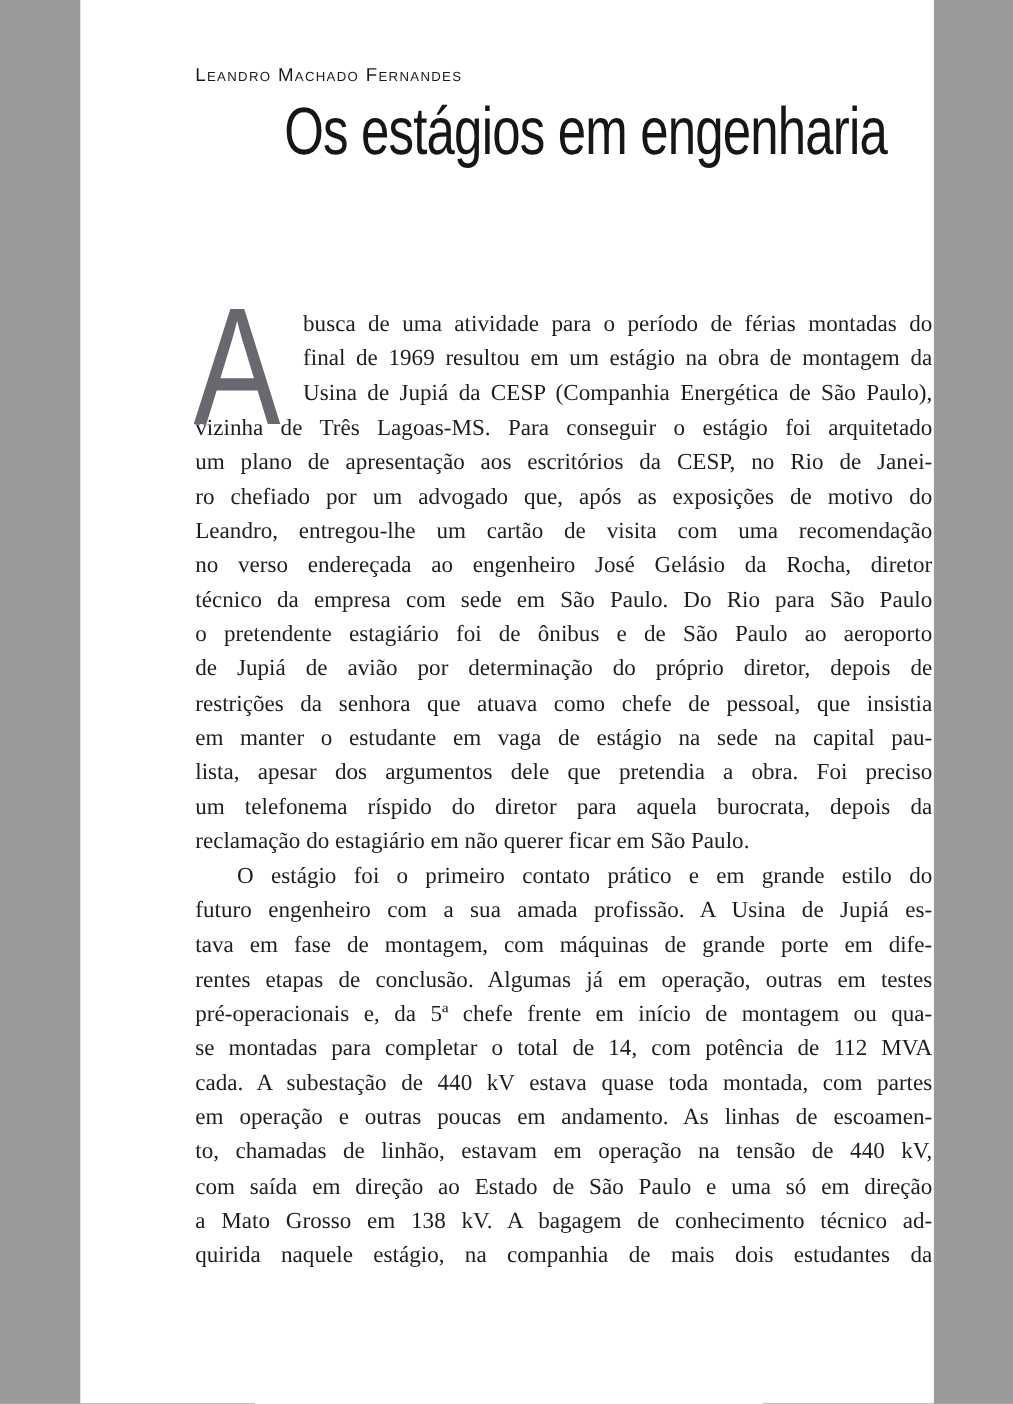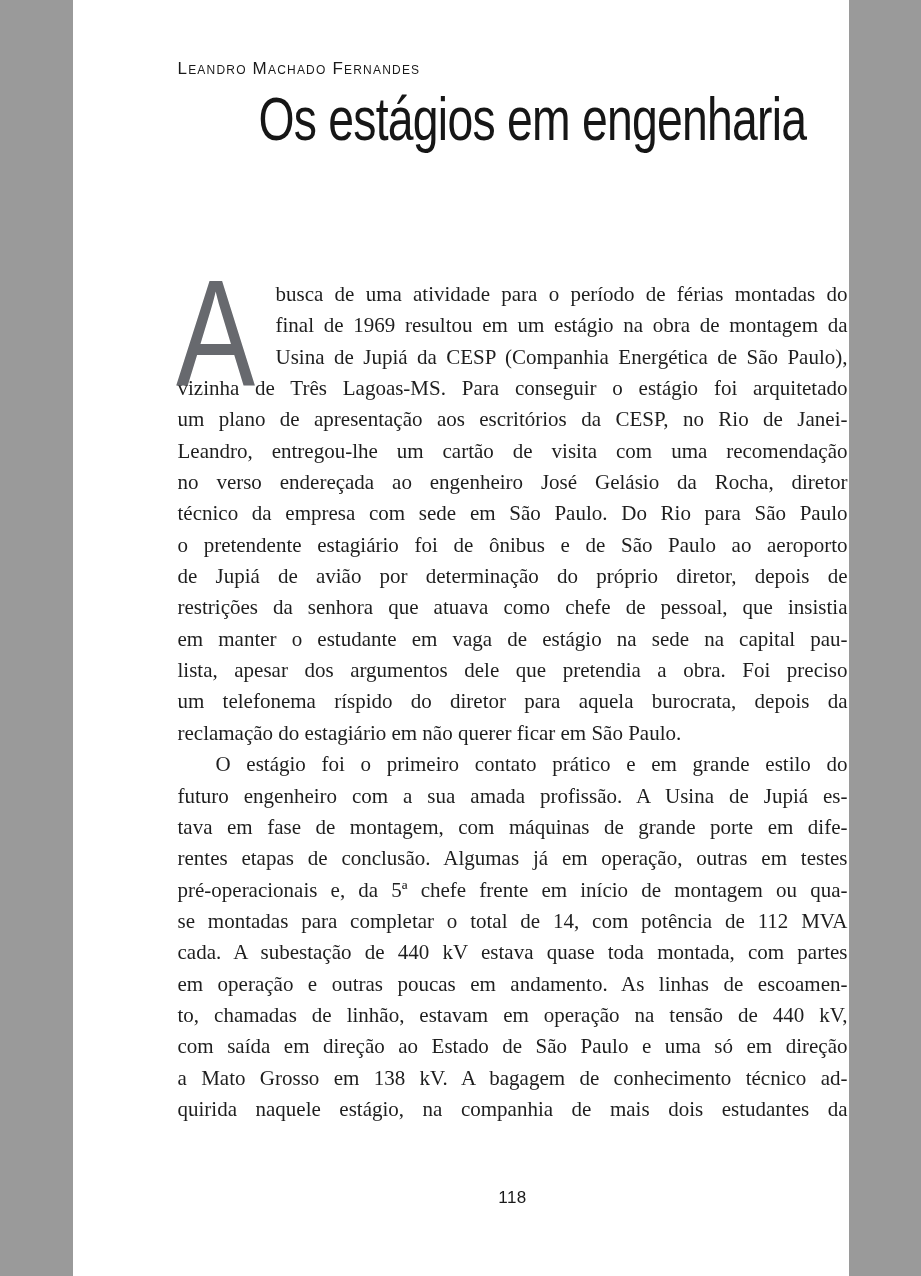--- a/index.html
+++ b/index.html
@@ -95,20 +95,21 @@
 
   <div class="bodyblock">
 
     <div class="para">
       <span class="dropcap">A</span>
       <div class="line pl">busca de uma atividade para o período de férias montadas do</div>
       <div class="line pl">final de 1969 resultou em um estágio na obra de montagem da</div>
       <div class="line pl">Usina de Jupiá da CESP (Companhia Energética de São Paulo),</div>
       <div class="line">vizinha de Três Lagoas-MS. Para conseguir o estágio foi arquitetado</div>
       <div class="line">um plano de apresentação aos escritórios da CESP, no Rio de Janei-</div>
+      <div class="line">ro chefiado por um advogado que, após as exposições de motivo do</div>
       <div class="line">Leandro, entregou-lhe um cartão de visita com uma recomendação</div>
       <div class="line">no verso endereçada ao engenheiro José Gelásio da Rocha, diretor</div>
       <div class="line">técnico da empresa com sede em São Paulo. Do Rio para São Paulo</div>
       <div class="line">o pretendente estagiário foi de ônibus e de São Paulo ao aeroporto</div>
       <div class="line">de Jupiá de avião por determinação do próprio diretor, depois de</div>
       <div class="line">restrições da senhora que atuava como chefe de pessoal, que insistia</div>
       <div class="line">em manter o estudante em vaga de estágio na sede na capital pau-</div>
       <div class="line">lista, apesar dos argumentos dele que pretendia a obra. Foi preciso</div>
       <div class="line">um telefonema ríspido do diretor para aquela burocrata, depois da</div>
       <div class="line noj">reclamação do estagiário em não querer ficar em São Paulo.</div>
@@ -124,15 +125,14 @@
       <div class="line">cada. A subestação de 440 kV estava quase toda montada, com partes</div>
       <div class="line">em operação e outras poucas em andamento. As linhas de escoamen-</div>
       <div class="line">to, chamadas de linhão, estavam em operação na tensão de 440 kV,</div>
       <div class="line">com saída em direção ao Estado de São Paulo e uma só em direção</div>
       <div class="line">a Mato Grosso em 138 kV. A bagagem de conhecimento técnico ad-</div>
       <div class="line">quirida naquele estágio, na companhia de mais dois estudantes da</div>
     </div>
 
   </div>
 
-  <div class="folio">118</div>
 
 </div>
 
 </body></html>

